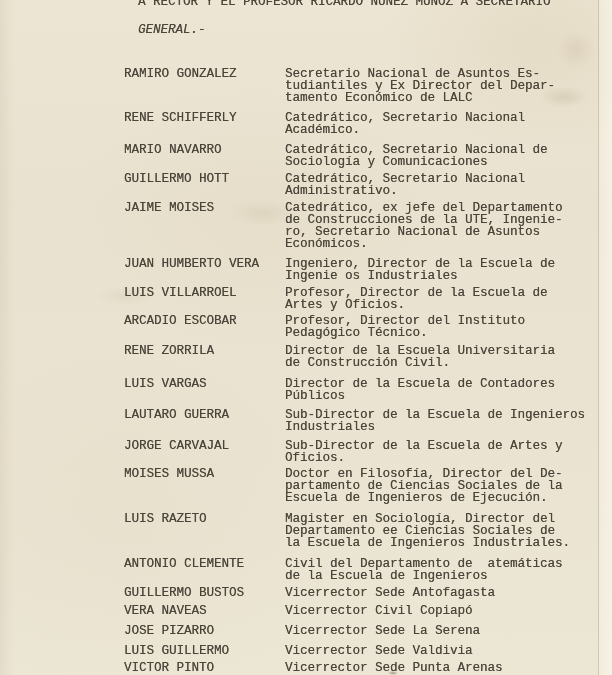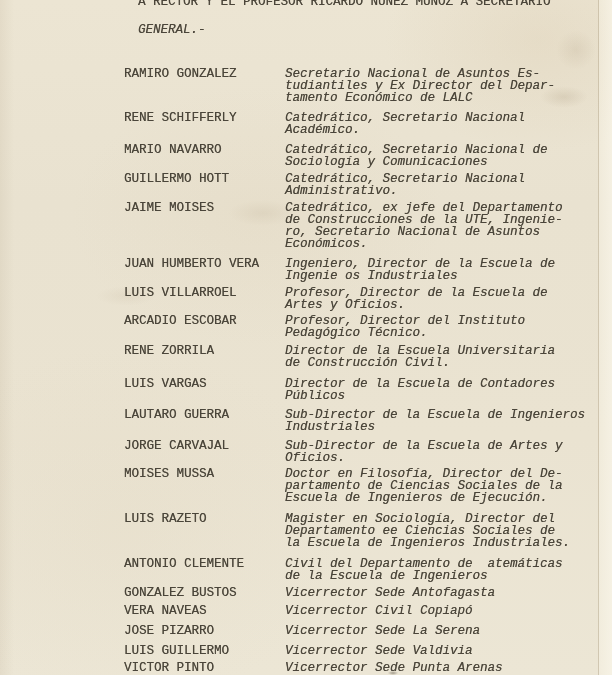--- a/index.html
+++ b/index.html
@@ -25,21 +25,21 @@
     letter-spacing: 0px;
     color: #413c31;
     text-shadow: 0.2px 0.2px 0.6px rgba(62,56,44,0.75);
     opacity: 0.94;
   }
   .title-line { left: 138px; }
   .title-1 { top: -4px; }
   .title-2 { top: 24px; font-style: italic; }
   .entry { position: absolute; left: 0; width: 612px; }
   .entry .name { position: absolute; left: 88px; top: 0; margin-left: 36px; }
-  .entry .role { position: absolute; left: 285px; top: 0; font-style: italic; }
+  .entry .role { position: absolute; left: 285px; top: 0; }
   .right-edge {
     position: absolute;
     top: 0; right: 0; bottom: 0;
     width: 13px;
     background: linear-gradient(90deg, rgba(255,252,240,0.30), rgba(255,252,242,0.55));
     box-shadow: -1px 0 0 rgba(166,150,120,0.38);
   }
   .smudge { position: absolute; border-radius: 50%; pointer-events: none; }
   .smudge-1 { left: 540px; top: 86px; width: 48px; height: 22px;
     background: radial-gradient(ellipse, rgba(150,130,100,0.18), rgba(150,130,100,0) 70%); }
@@ -141,21 +141,21 @@
     <span class="typed role">Magister en Sociología, Director del
 Departamento ee Ciencias Sociales de
 la Escuela de Ingenieros Industriales.</span>
   </div>
       <div class="entry" style="top: 558px;">
     <span class="typed name">ANTONIO CLEMENTE</span>
     <span class="typed role">Civil del Departamento de  atemáticas
 de la Escuela de Ingenieros</span>
   </div>
       <div class="entry" style="top: 587px;">
-    <span class="typed name">GONZALEZ BUSTOS</span>
+    <span class="typed name">GUILLERMO BUSTOS</span>
     <span class="typed role">Vicerrector Sede Antofagasta</span>
   </div>
       <div class="entry" style="top: 605px;">
     <span class="typed name">VERA NAVEAS</span>
     <span class="typed role">Vicerrector Civil Copiapó</span>
   </div>
       <div class="entry" style="top: 625px;">
     <span class="typed name">JOSE PIZARRO</span>
     <span class="typed role">Vicerrector Sede La Serena</span>
   </div>

